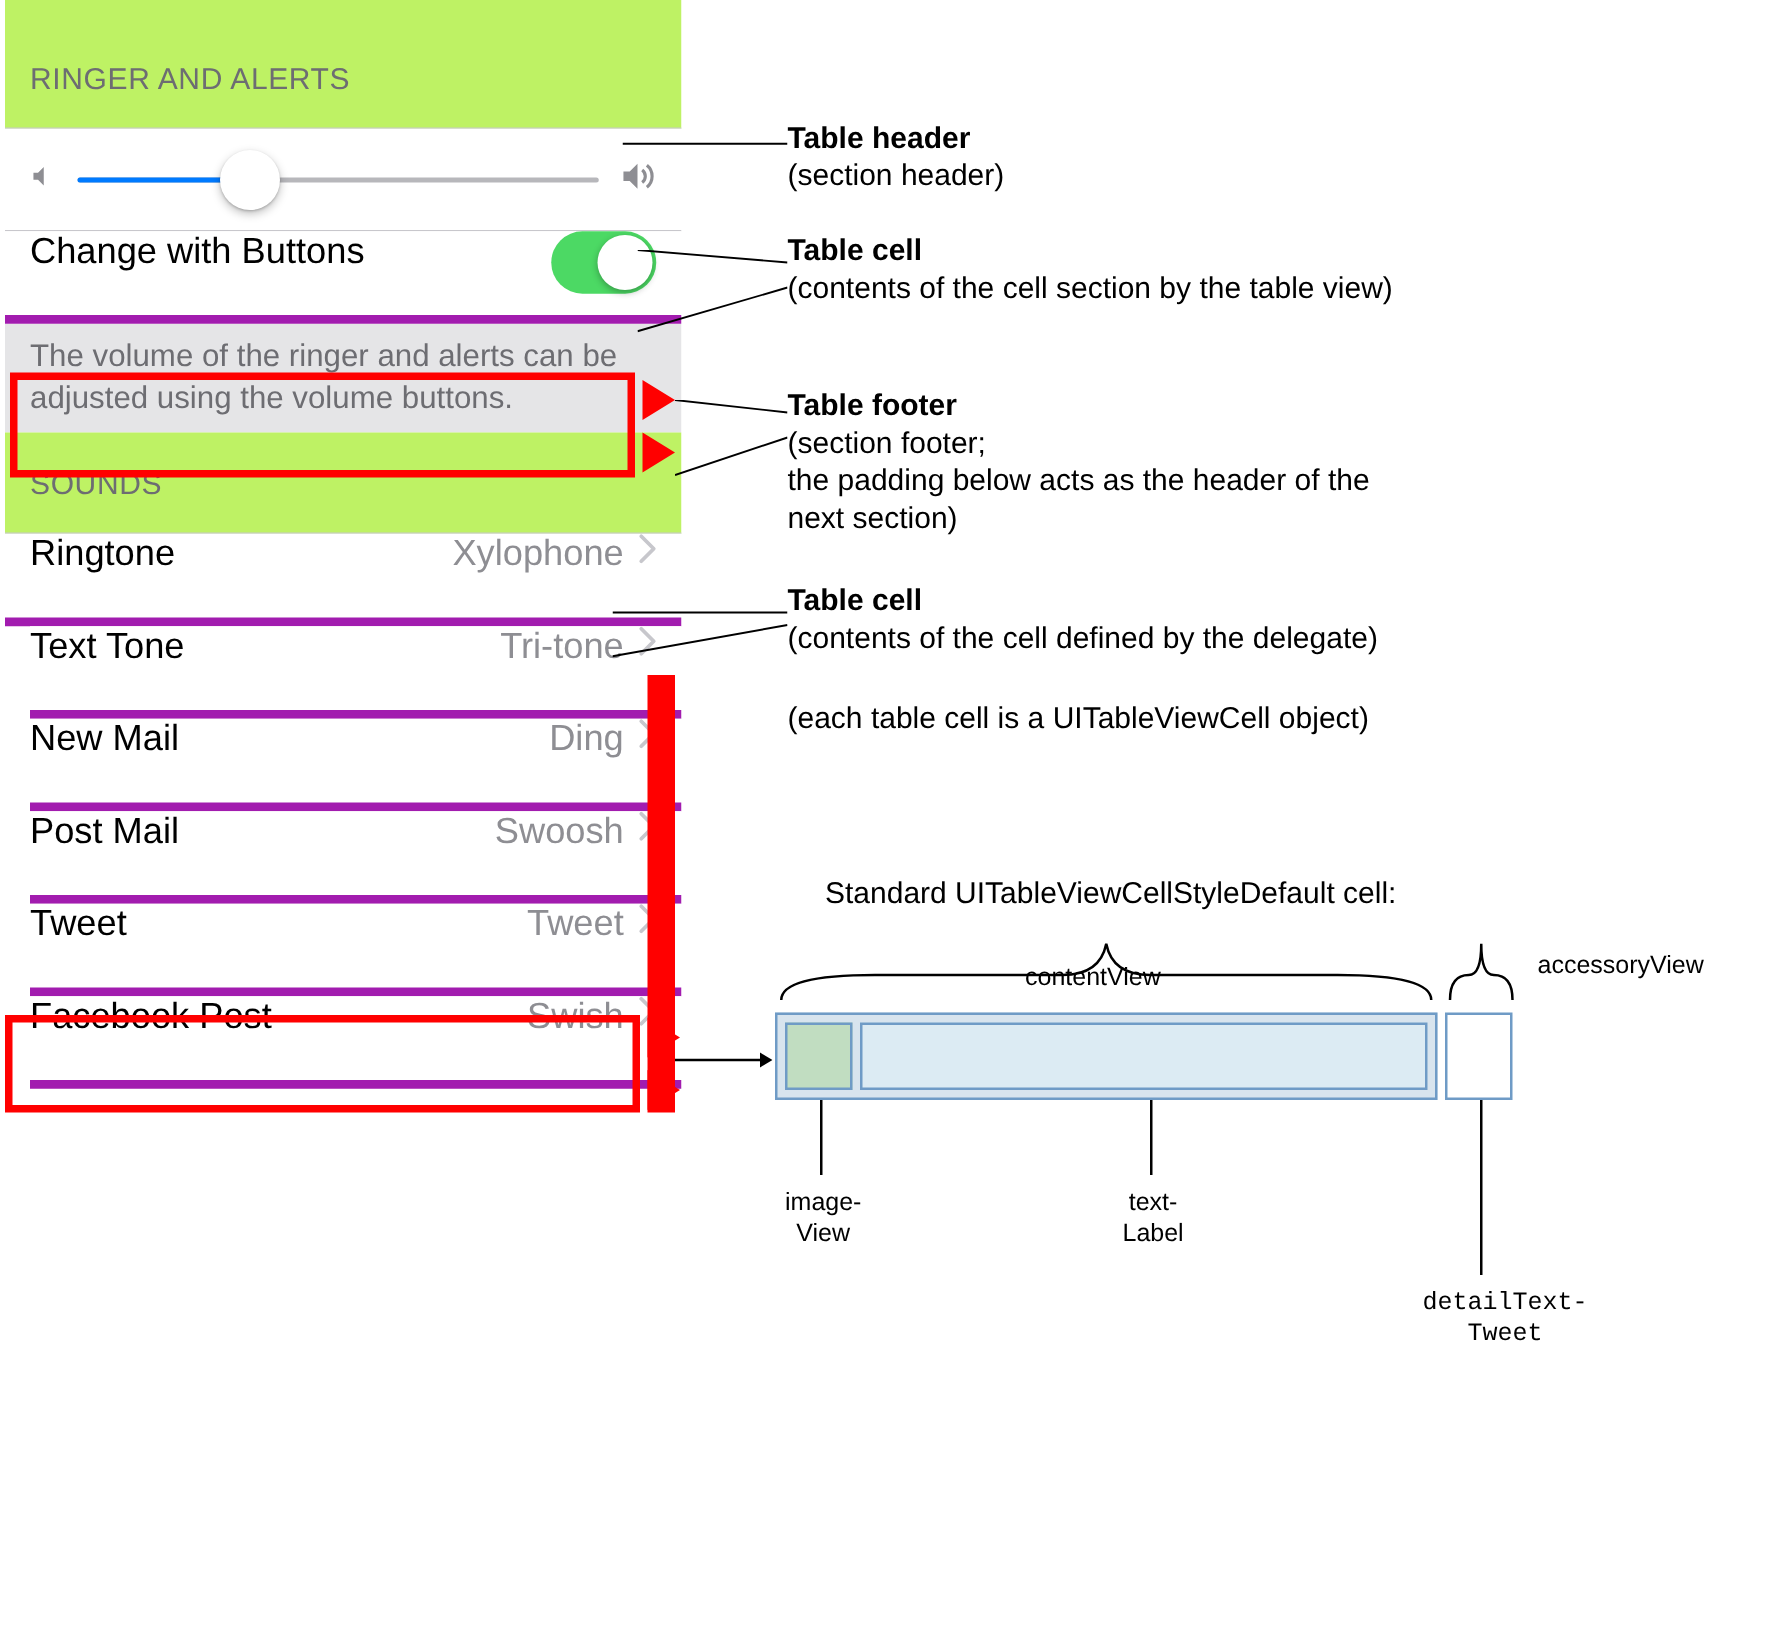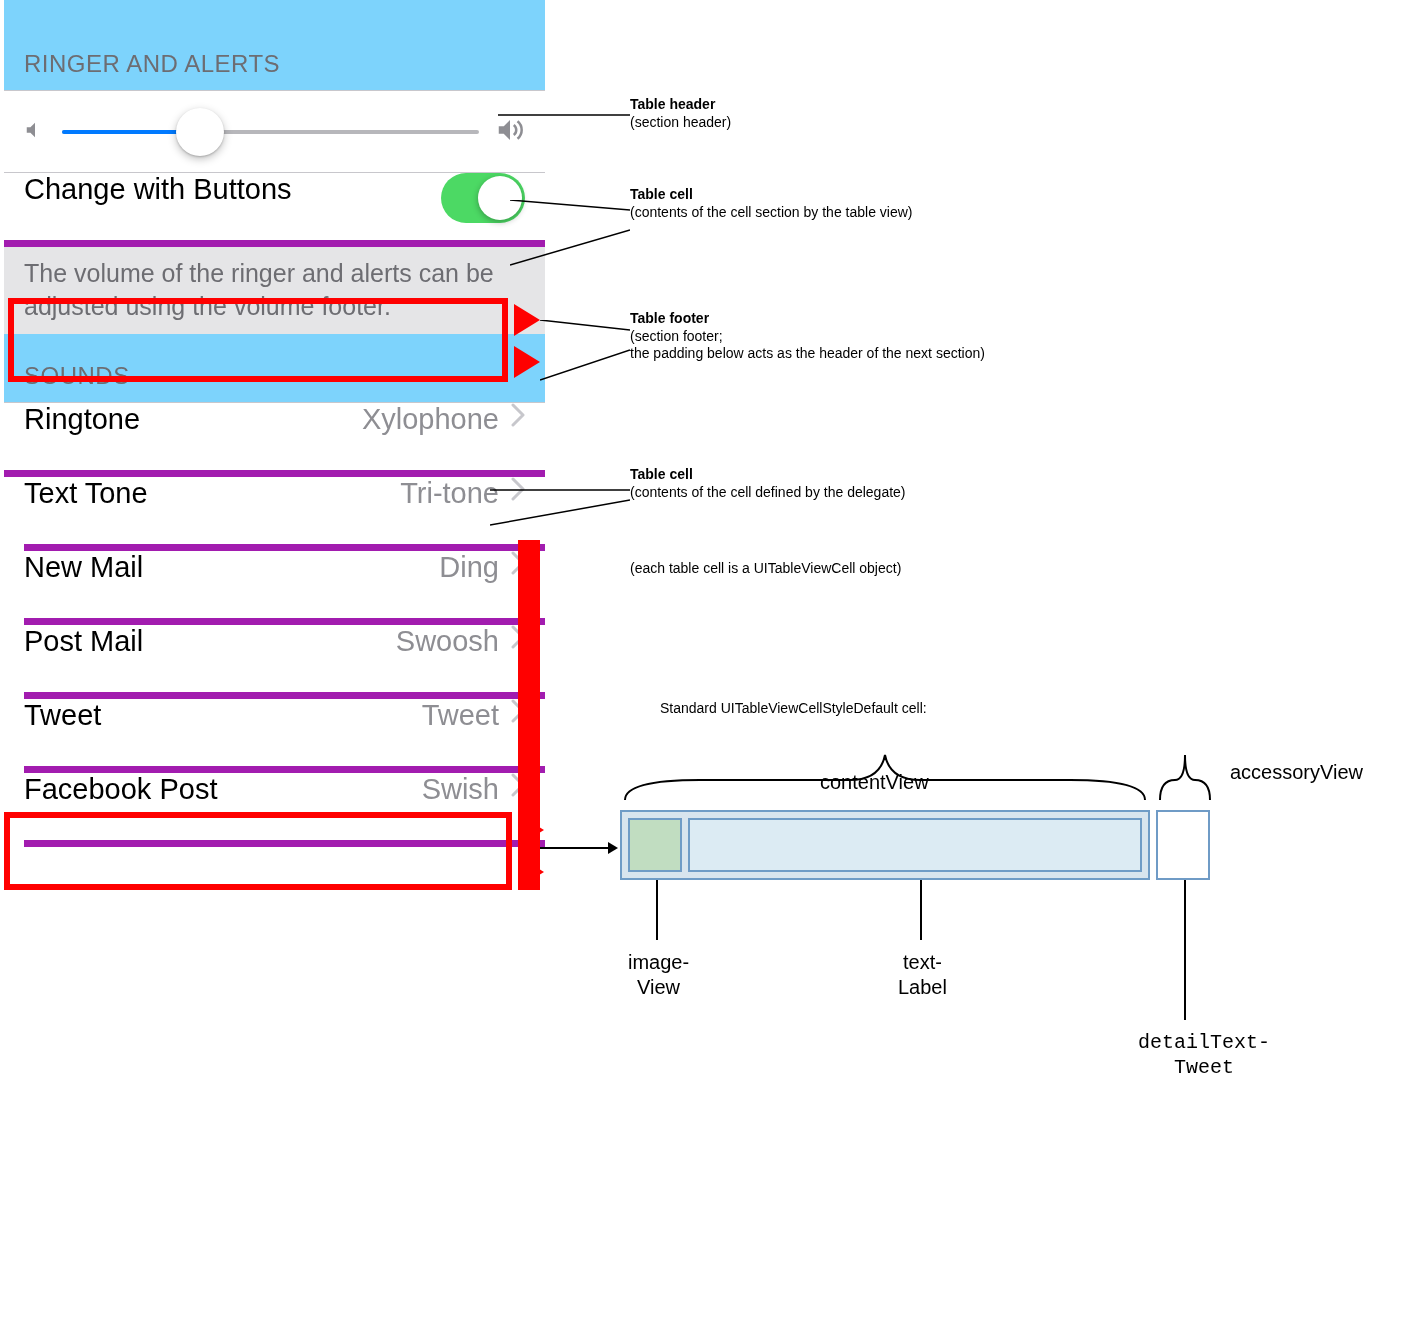--- a/index.html
+++ b/index.html
@@ -41,22 +41,22 @@
     position: absolute;
     left: 0; right: 0;
     text-align: center;
     font-size: 30px;
     font-weight: 600;
     color: #000;
     pointer-events: none;
   }
   
   .section-header {
-    background: #7dd3fc;
-    padding: 50px 20px 12px 20px;
+    background: #bef264;
+    padding: 50px 20px 24px 20px;
     font-size: 24px;
     color: #6d6d72;
     letter-spacing: 0.5px;
     border-bottom: 1px solid #c8c7cc;
   }
   .section-header.short { padding-top: 28px; }
   
   .row {
     background: #fff;
     border-bottom: 7px solid #a21caf;
@@ -147,21 +147,21 @@
   }
   .hl-bar {
     position: absolute;
     width: 22px;
     background: #ff0000;
     pointer-events: none;
   }
   
   .annot {
     position: absolute;
-    font-size: 14px;
+    font-size: 24px;
     color: #000;
     max-width: 500px;
     line-height: 1.25;
   }
   .annot strong { font-weight: 700; }
   .leader {
     position: absolute;
     stroke: #000;
     fill: none;
     stroke-width: 1.5;
@@ -237,21 +237,21 @@
     </span>
   </div>
 
   <div class="row">
     <span class="label">Change with Buttons</span>
     <div class="toggle">
       <div class="knob"></div>
     </div>
   </div>
 
-  <div class="footer-note">The volume of the ringer and alerts can be adjusted using the volume footer.</div>
+  <div class="footer-note">The volume of the ringer and alerts can be adjusted using the volume buttons.</div>
 
   <div class="section-header short">SOUNDS</div>
 
   <div id="sound-rows">
       <div class="row">
         <span class="label">Ringtone</span>
         <span class="value">Xylophone</span>
         <span class="chev">
           <svg viewBox="0 0 14 24">
             <polyline points="2,2 12,12 2,22" fill="none" stroke="#c7c7cc" stroke-width="3" stroke-linecap="round" stroke-linejoin="round"></polyline>

